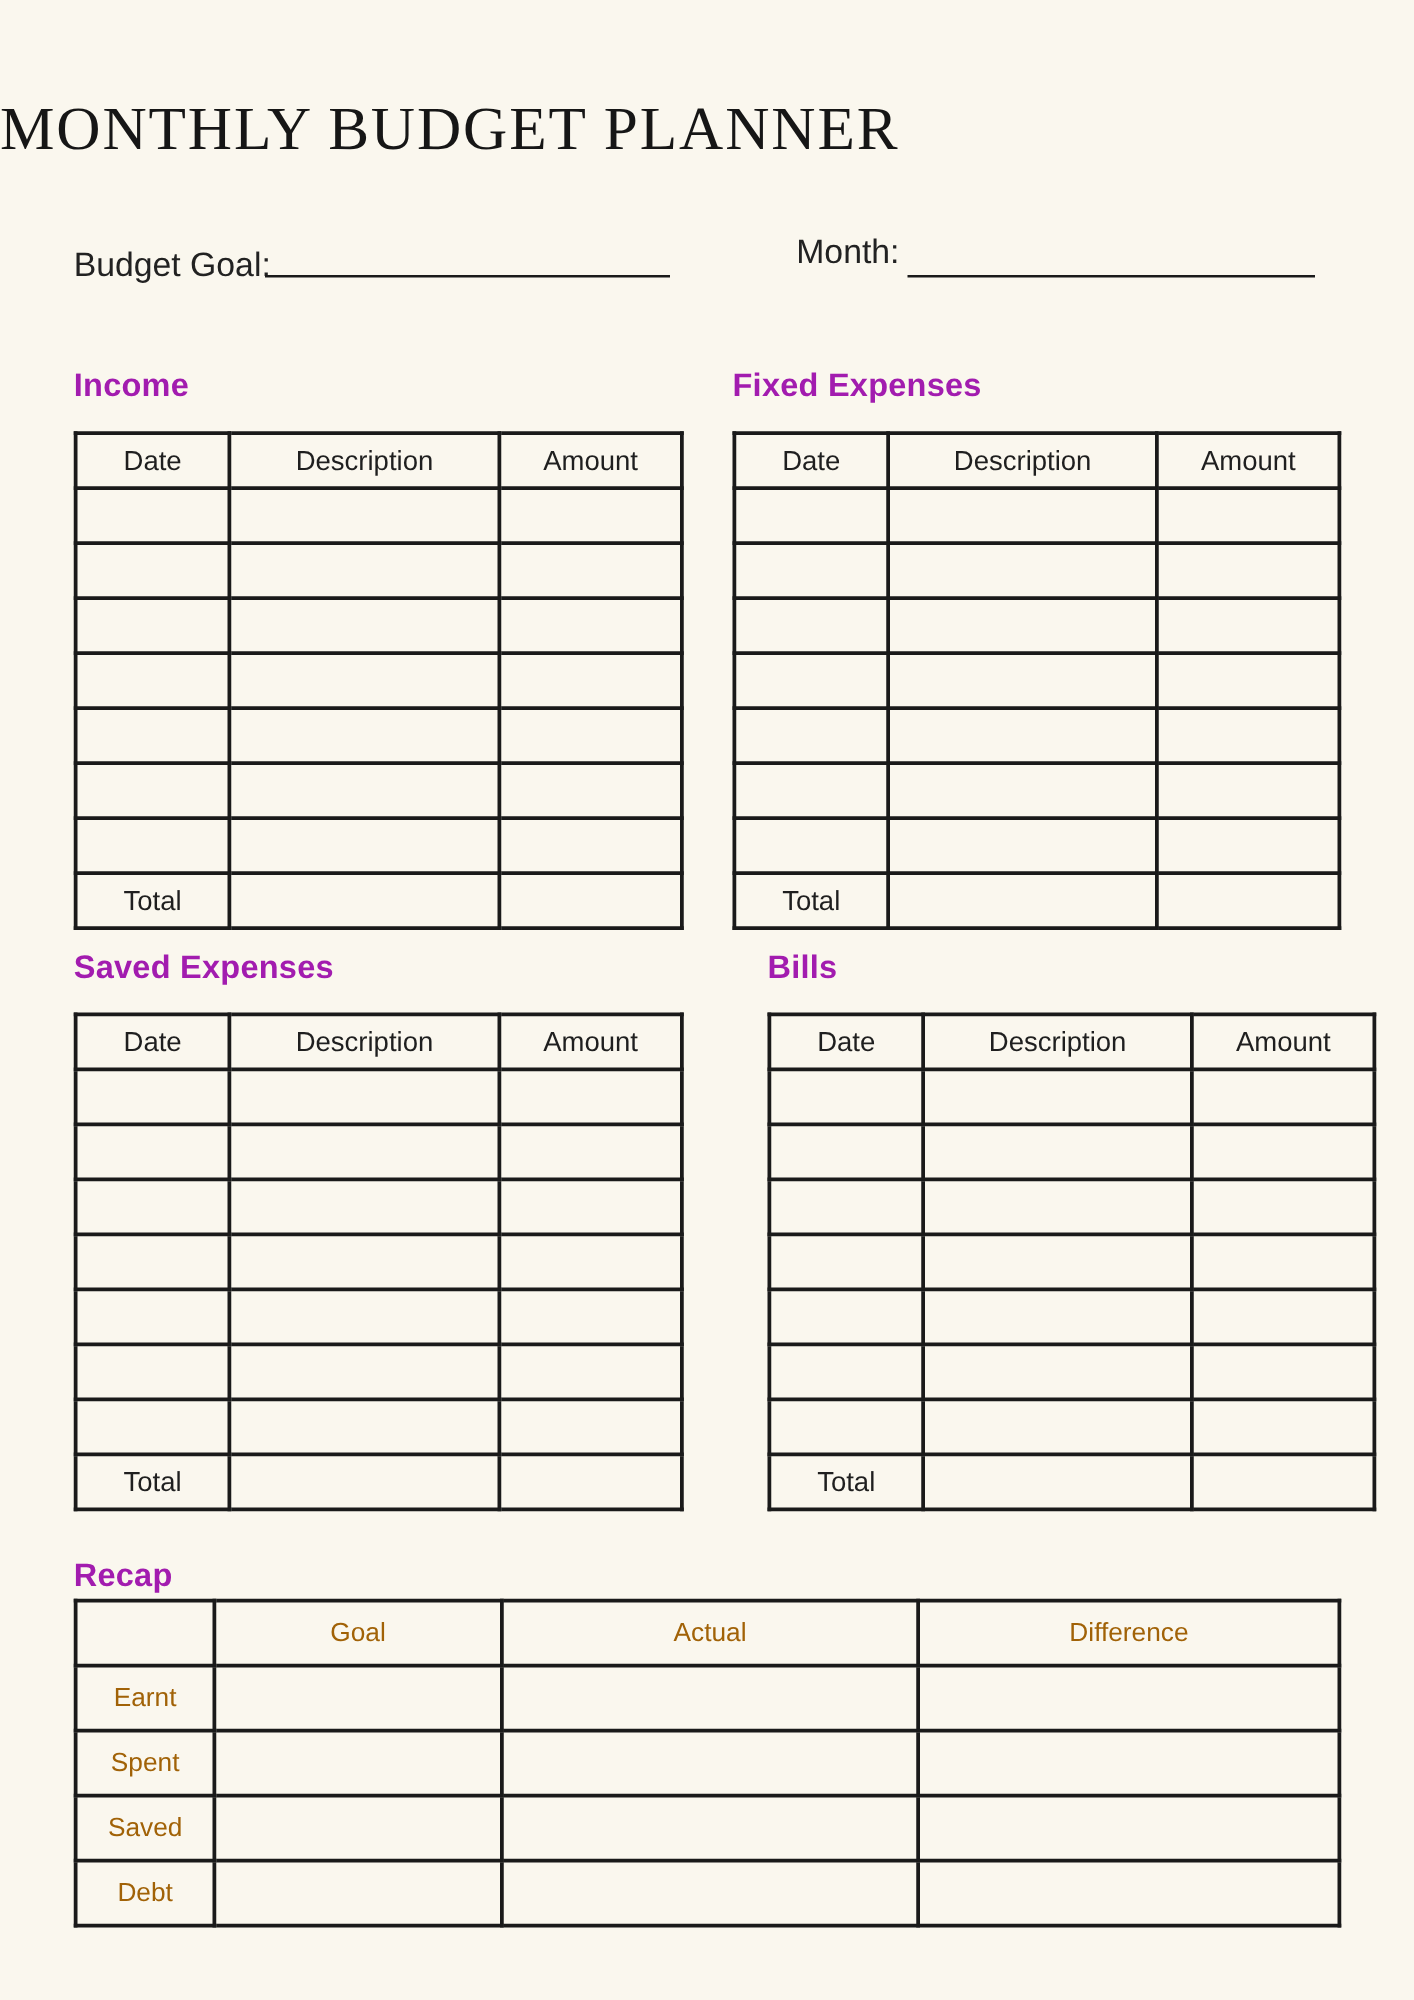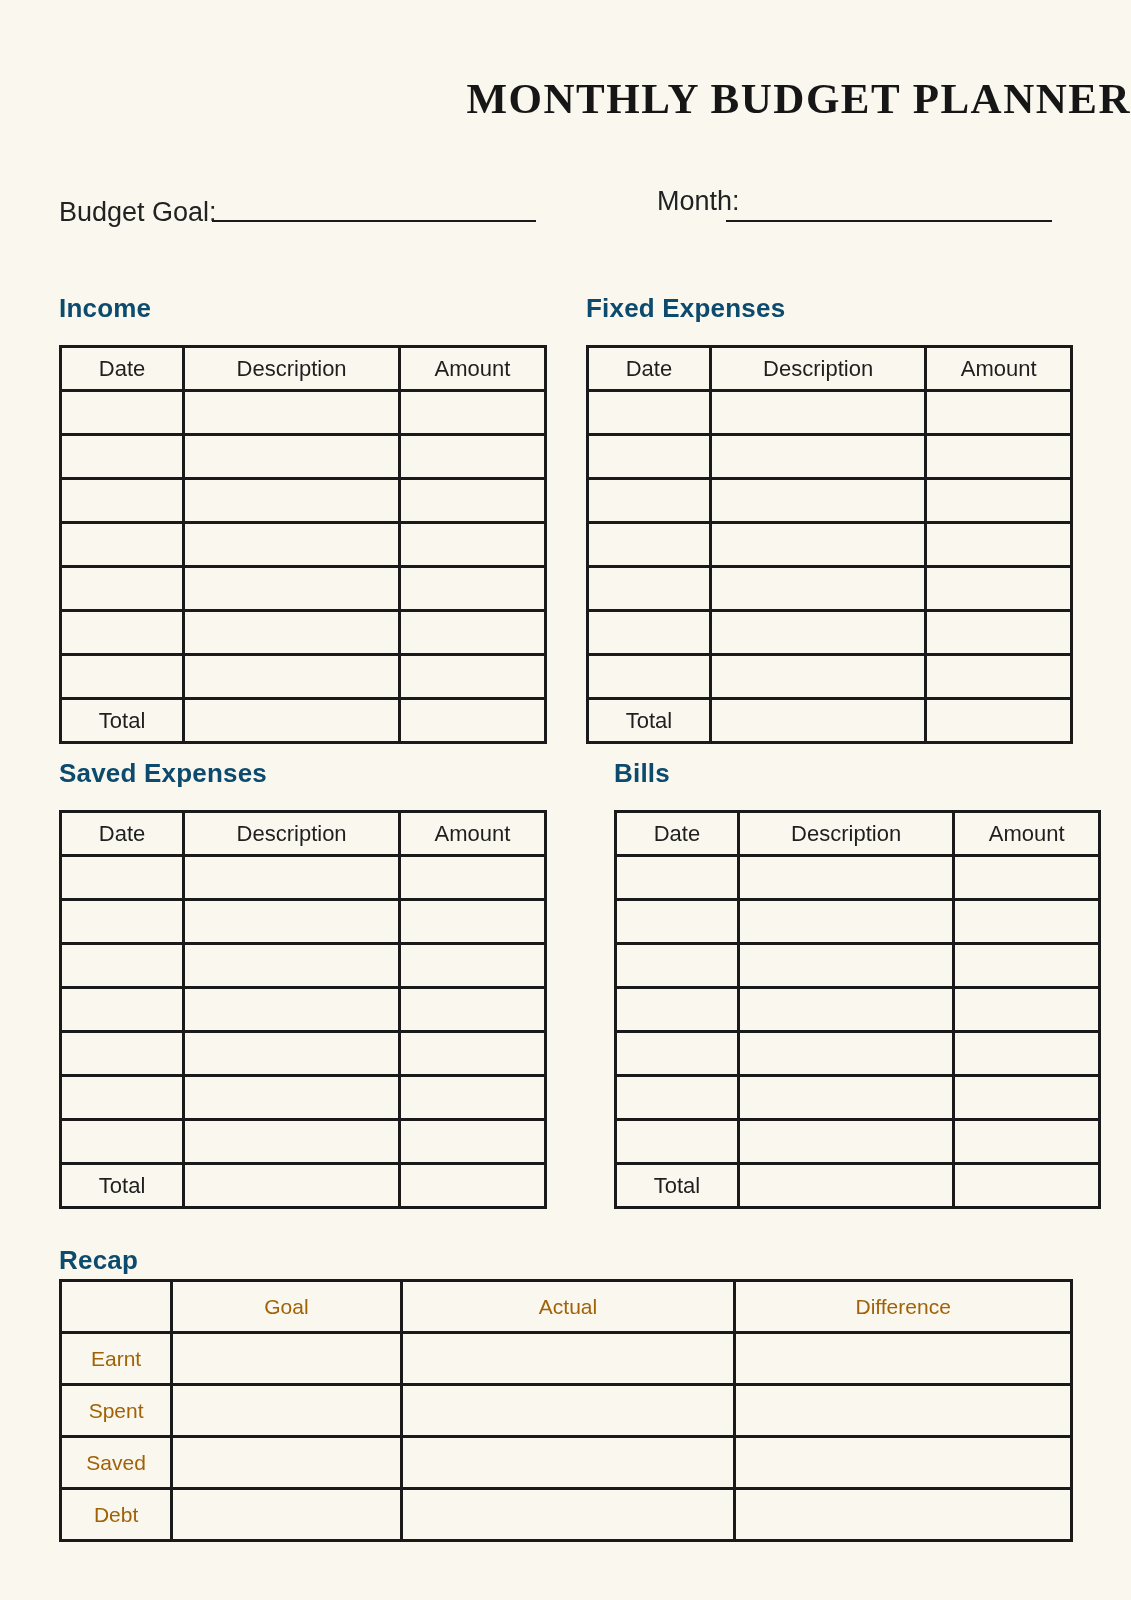--- a/index.html
+++ b/index.html
@@ -12,35 +12,35 @@
     width:1131px;height:1600px;
     margin:0 auto;
     background:var(--bg);
     font-family:"Liberation Sans","DejaVu Sans",sans-serif;
     color:#1d1d1d;
     overflow:hidden;
   }
   .title{
     position:absolute;left:0;right:0;top:74px;
     margin:0;
-    text-align:right;
+    text-align:left;
     font-family:"Liberation Serif","DejaVu Serif",serif;
-    font-weight:700;
-    font-size:43px;
+    font-weight:400;
+    font-size:49px;
     letter-spacing:1.5px;
     color:#161616;
   }
   .field-label{
     position:absolute;
     font-size:27px;
     color:#222222;
     white-space:nowrap;
   }
   #budget-goal-label{left:59px;top:173px;margin-top:24px;}
-  #month-label{left:657px;top:186px;}
+  #month-label{left:637px;top:186px;}
   .fill-line{
     position:absolute;
     height:34px;
     border-bottom:2px solid var(--ink);
     font-size:24px;
   }
   #budget-goal-line{left:212px;top:186px;width:324px;}
   #month-line{left:726px;top:186px;width:326px;}
 
   .section{position:absolute;}
@@ -48,21 +48,21 @@
   #section-fixed-expenses{left:586px;top:293px;width:487px;}
   #section-other-expenses{left:59px;top:758px;width:488px;}
   #section-bills{left:586px;top:758px;width:487px;padding-left:28px;}
   #section-recap{left:59px;top:1245px;width:1014px;}
 
   .section-title{
     margin:0;
     font-size:26px;
     line-height:30px;
     font-weight:700;
-    color:#0c4a6e;
+    color:#a21caf;
     letter-spacing:0.2px;
   }
   table{
     border-collapse:collapse;
     width:100%;
     table-layout:fixed;
     background:transparent;
   }
   .budget-table{margin-top:22px;}
   .budget-table th,.budget-table td{

